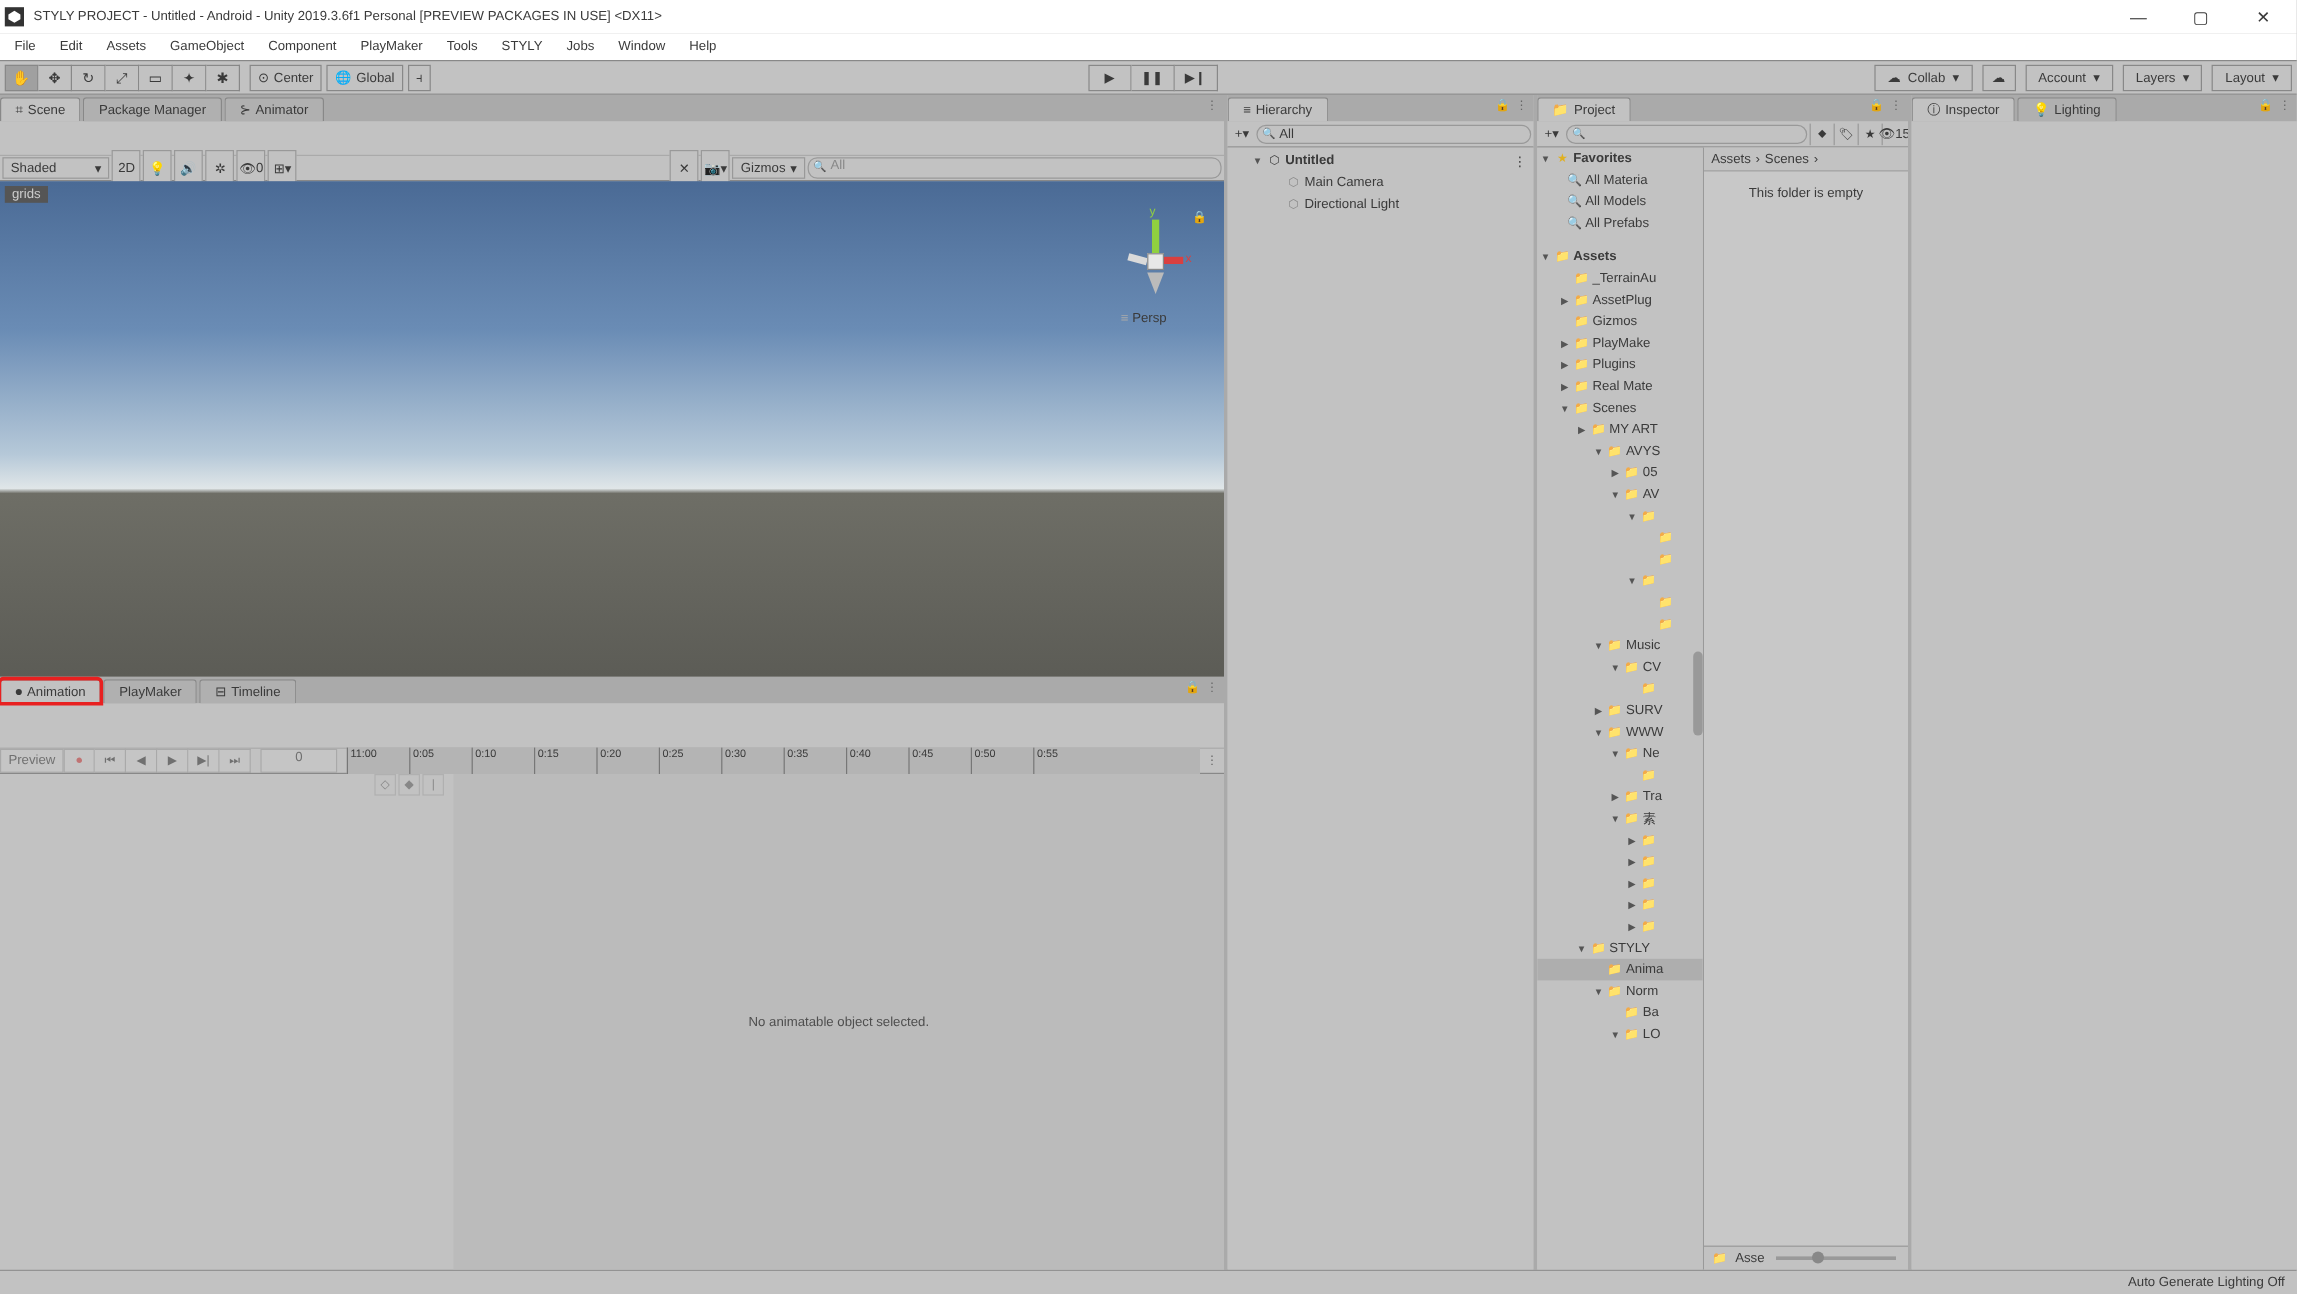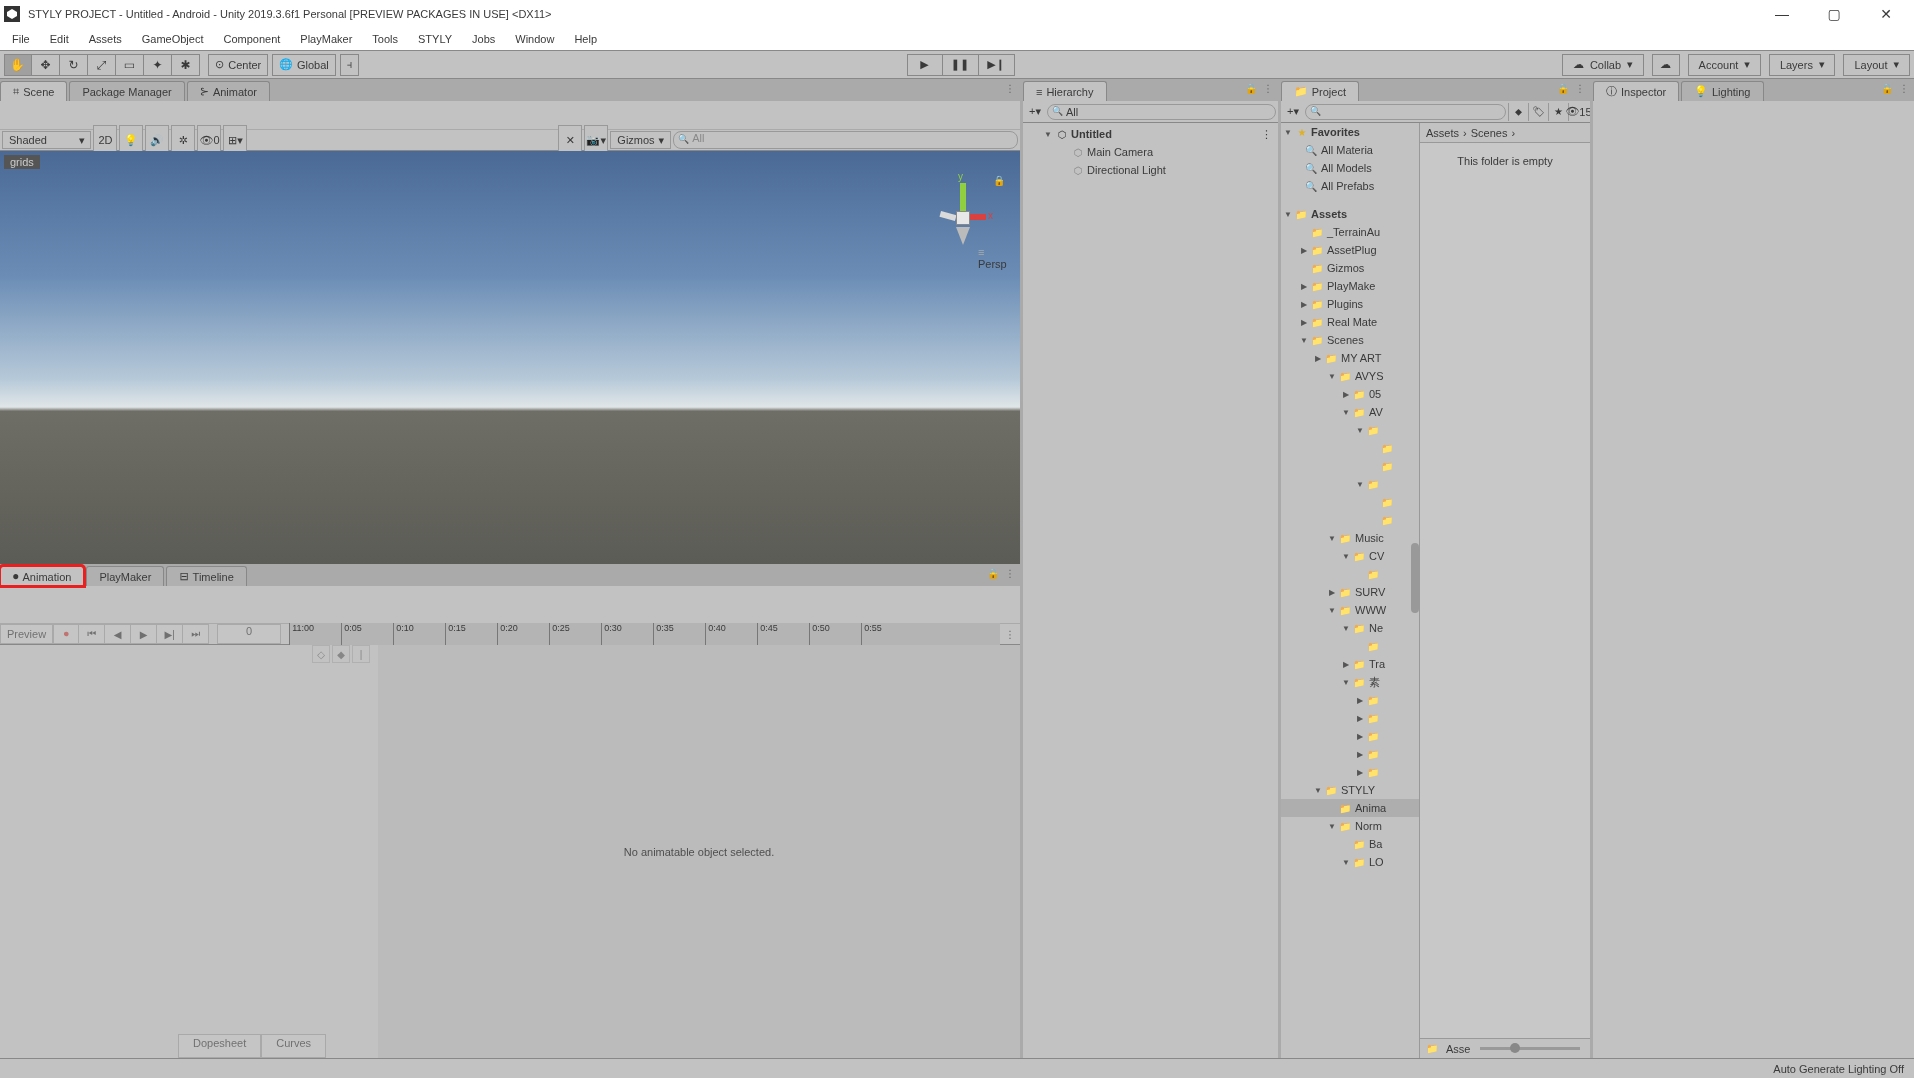--- a/index.html
+++ b/index.html
@@ -52,21 +52,21 @@
 .scene-viewport { flex: 1; position: relative; background: linear-gradient(to bottom, #4a6a95 0%, #6a8cb5 30%, #b5c8d8 55%, #e0e6e8 62%, #6e6e66 63%, #5c5c56 100%); }
 .grids-label { position: absolute; top: 4px; left: 4px; background: #555; color: #ccc; padding: 1px 6px; font-size: 11px; }
 .gizmo { position: absolute; top: 24px; right: 14px; width: 80px; height: 100px; }
 .gizmo .center { position: absolute; top: 36px; left: 30px; width: 14px; height: 14px; background: #e8e8e8; border: 1px solid #888; }
 .gizmo .axis-x { position: absolute; top: 39px; left: 44px; width: 16px; height: 6px; background: #d94040; }
 .gizmo .axis-x::after { content: "x"; position: absolute; left: 18px; top: -4px; color: #d94040; font-size: 10px; }
 .gizmo .axis-y { position: absolute; top: 8px; left: 34px; width: 6px; height: 28px; background: #90d040; }
 .gizmo .axis-y::after { content: "y"; position: absolute; left: -2px; top: -12px; color: #90d040; font-size: 10px; }
 .gizmo .axis-z { position: absolute; top: 38px; left: 14px; width: 16px; height: 6px; background: #dadada; transform: rotate(15deg); }
 .gizmo .bottom-cone { position: absolute; top: 52px; left: 30px; width: 0; height: 0; border-left: 7px solid transparent; border-right: 7px solid transparent; border-top: 18px solid #bbb; }
-.gizmo .persp { position: absolute; top: 71px; left: 8px; color: #aaa; font-size: 11px; margin-left: 44px; }
+.gizmo .persp { position: absolute; top: 84px; left: 8px; color: #aaa; font-size: 11px; }
 .gizmo .lock { position: absolute; top: 0; right: 0; color: #888; font-size: 10px; }
 
 .anim-tb { height: 22px; background: #c2c2c2; border-top: 1px solid #aaa; border-bottom: 1px solid #888; display: flex; align-items: center; margin-top: 37px; }
 .anim-btn { width: 26px; height: 20px; border: 1px solid #999; background: #c8c8c8; opacity: 0.6; display: flex; align-items: center; justify-content: center; font-size: 10px; }
 .anim-btn + .anim-btn { border-left: none; }
 .anim-prev { padding: 0 6px; height: 20px; border: 1px solid #999; background: #c8c8c8; opacity: 0.6; display: flex; align-items: center; }
 .anim-frame { width: 64px; height: 20px; border: 1px solid #999; background: #c8c8c8; text-align: center; opacity: 0.6; margin-left: 8px; }
 .timeline-ruler { flex: 1; height: 22px; background: #b4b4b4; position: relative; margin-left: 8px; }
 .ruler-tick { position: absolute; top: 0; height: 100%; border-left: 1px solid #777; font-size: 9px; padding-left: 2px; }
 
@@ -304,25 +304,20 @@
     </div>
 
     <div class="anim-body" style="height:366px">
       <div class="anim-side">
         <div class="key-btns">
           <div class="key-ic">◇</div>
           <div class="key-ic">◆</div>
           <div class="key-ic">|</div>
         </div>
         <div style="flex:1"></div>
-        <div class="anim-bottom">
-          <div style="width:178px"></div>
-          <div class="anim-mode-btn">Dopesheet</div>
-          <div class="anim-mode-btn">Curves</div>
-        </div>
       </div>
       <div class="anim-track">
         <span>No animatable object selected.</span>
       </div>
     </div>
 
   </div>
 
   <div class="col-hierarchy">
     <div class="tabs-row">

